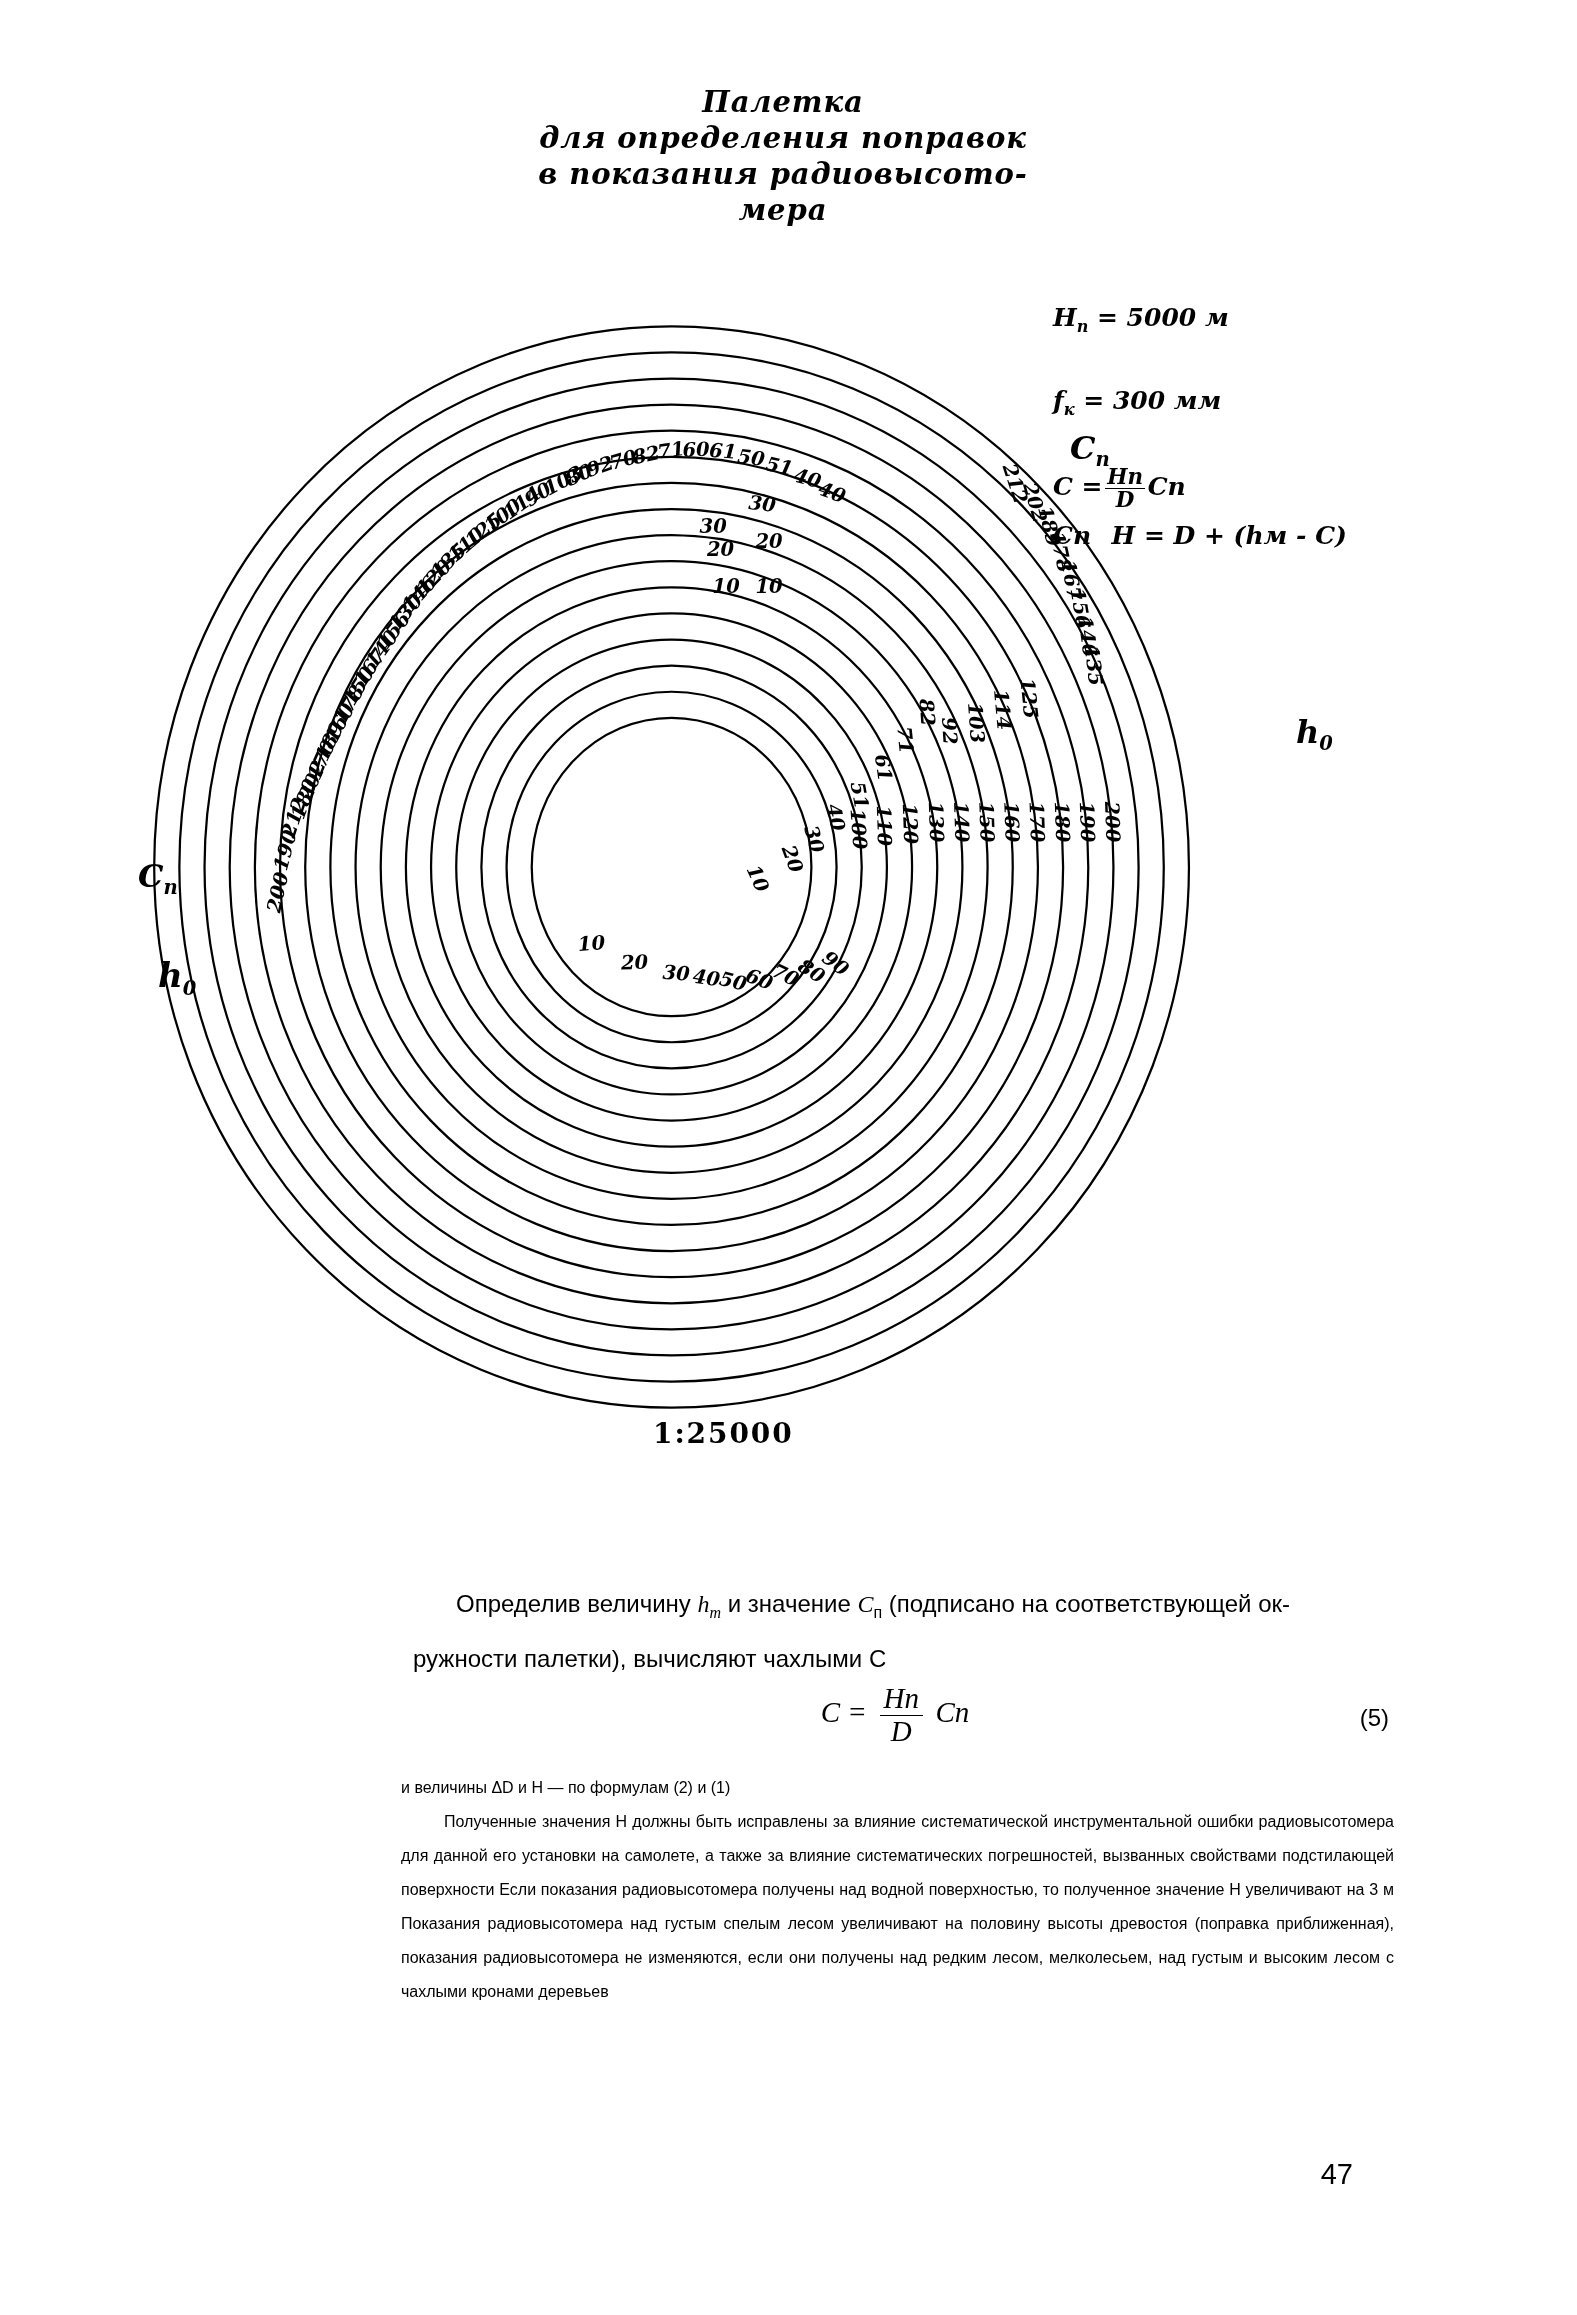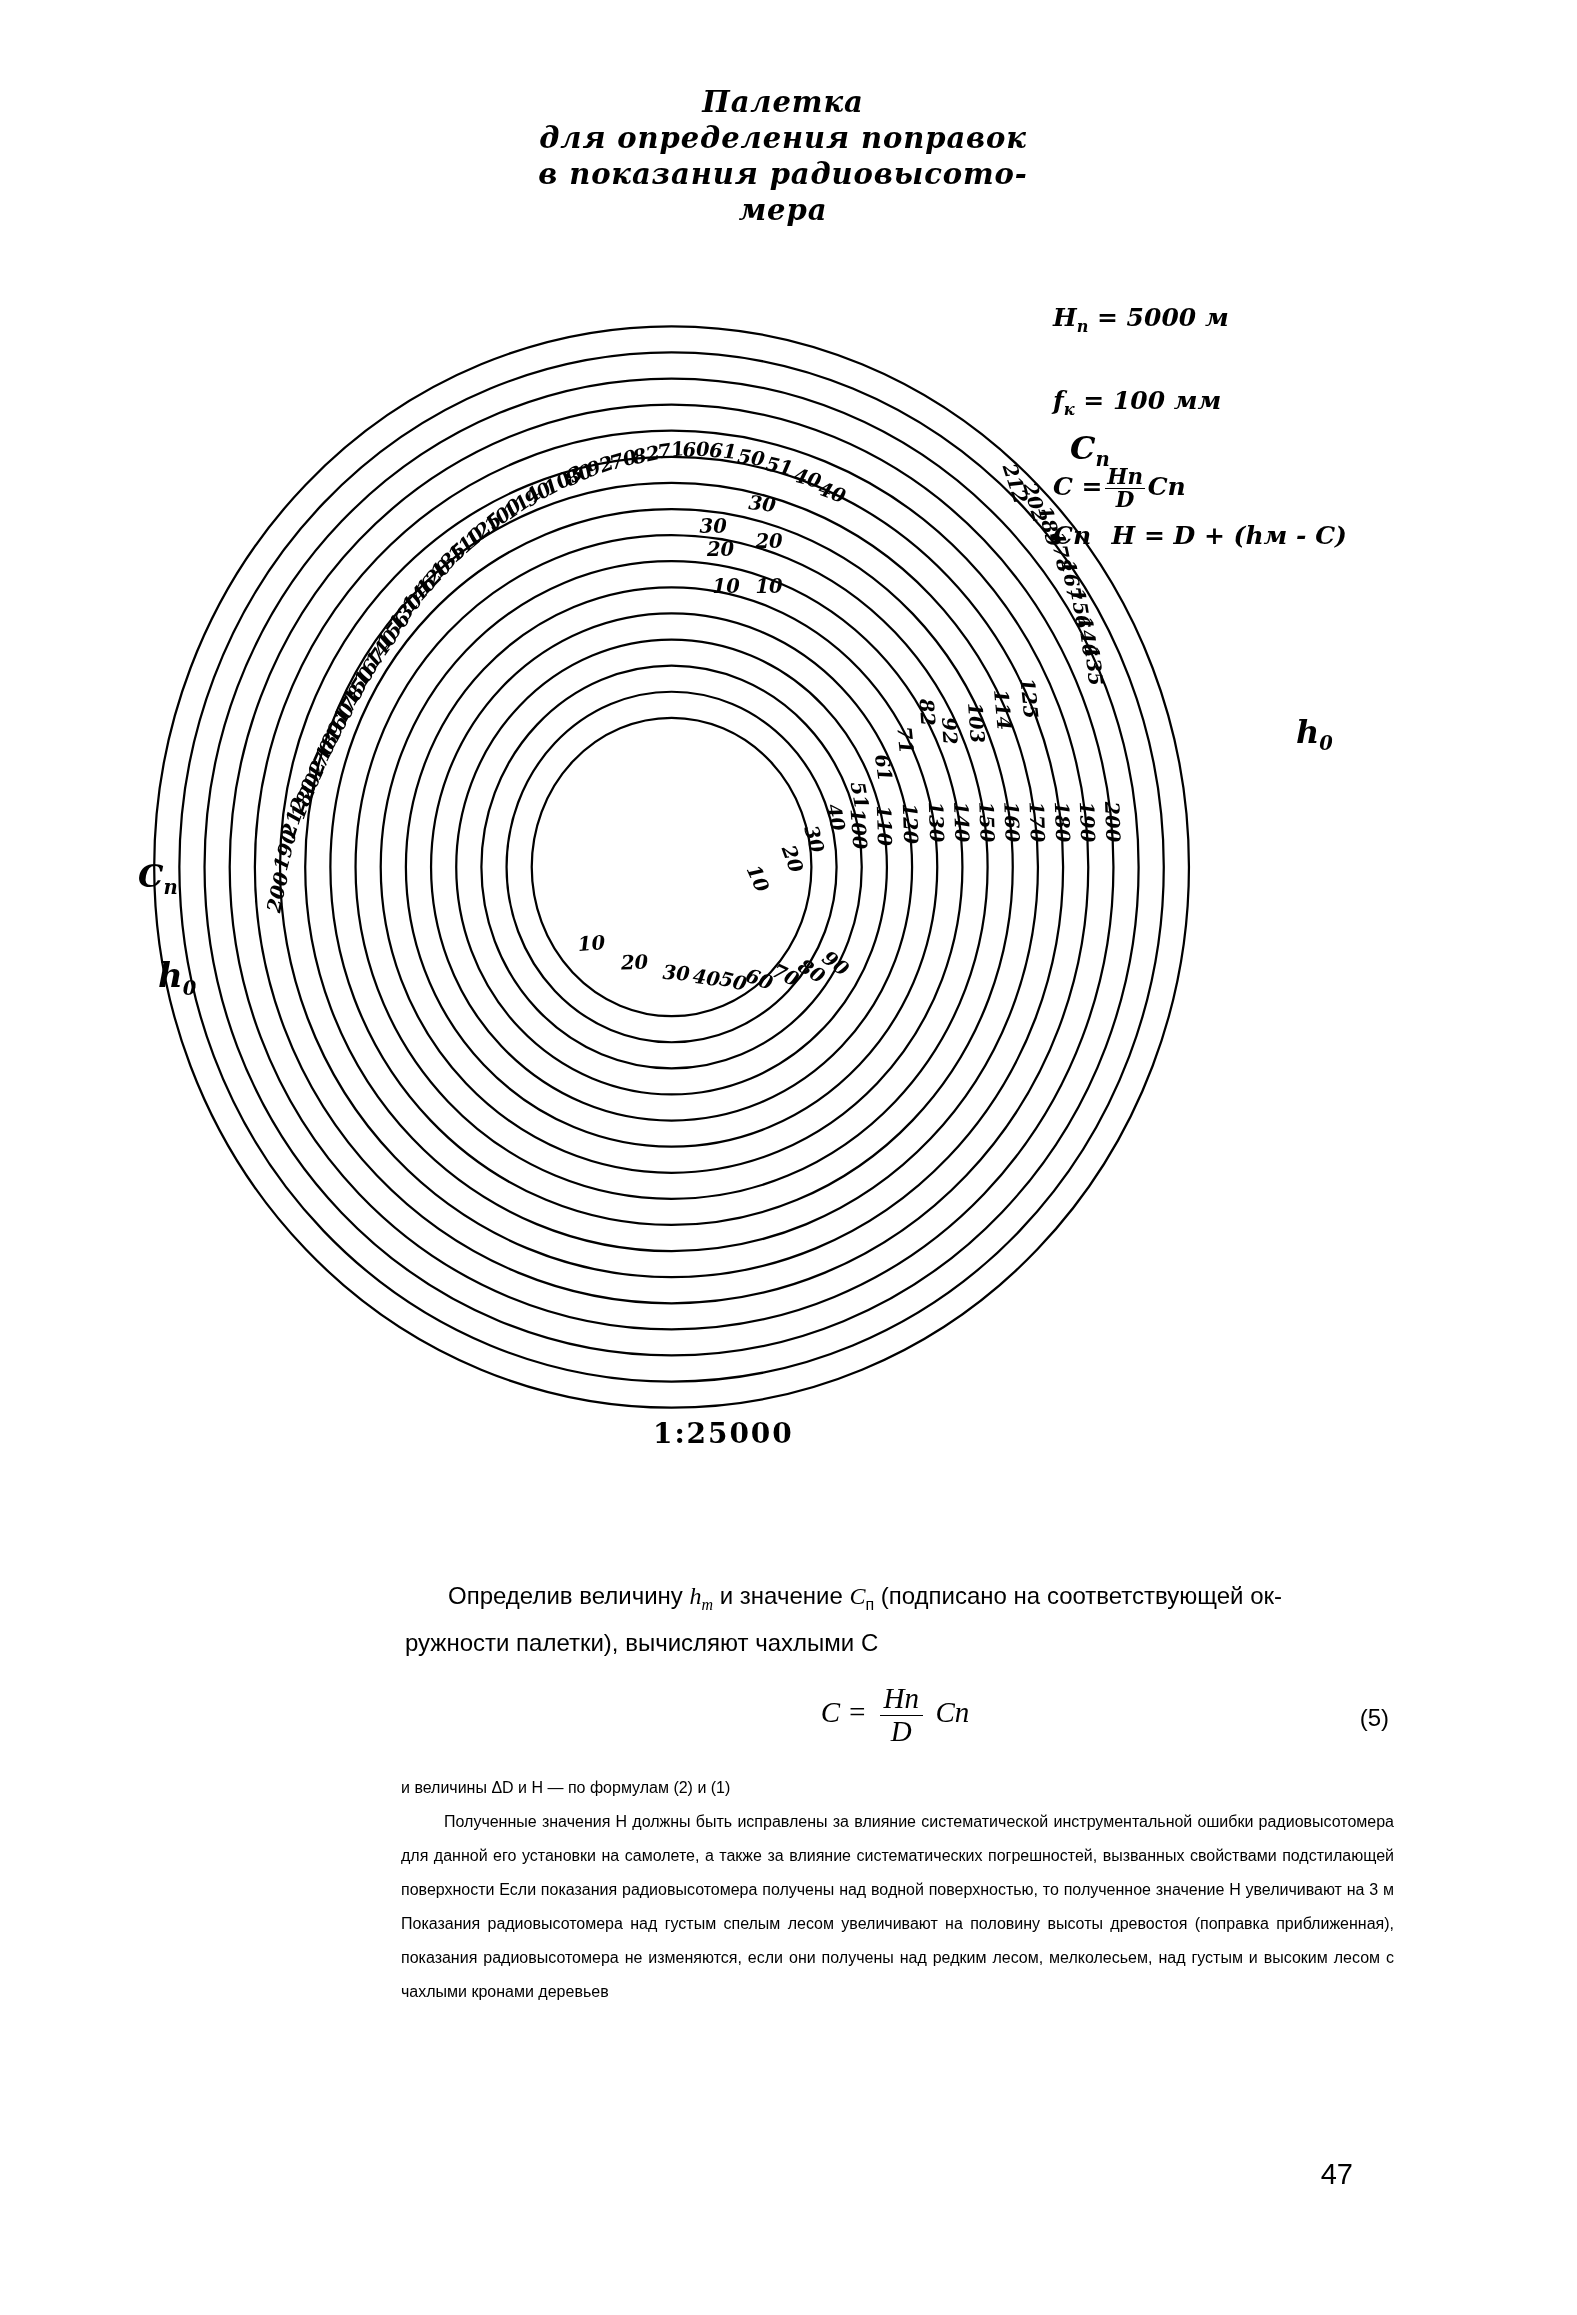--- a/index.html
+++ b/index.html
@@ -116,21 +116,21 @@
   .body-text {
     position: absolute;
     left: 401px;
     top: 1575px;
     width: 988px;
     font-family: "Liberation Sans", sans-serif;
     font-size: 24px;
     line-height: 34px;
     text-align: justify;
   }
-  .body-text p { margin: 4px; }
+  .body-text p { margin: 12px; }
   .body-text p.indent { text-indent: 43px; }
   .body-text .it { font-family: "Liberation Serif", serif; font-style: italic; }
   .body-text sub { font-size: 16px; }
 
   .eq-row {
     position: absolute;
     left: 401px;
     top: 1683px;
     width: 988px;
     height: 84px;
@@ -199,21 +199,21 @@
     <div class="fig-title">Палетка
 для определения поправок
 в показания радиовысото-
 мера</div>
 
     <div class="formula-block">
       <div class="line">
         <span>H</span><sub>п</sub><span> = 5000 м</span>
       </div>
       <div class="line">
-        <span>f</span><sub>к</sub><span> = 100 мм</span>
+        <span>f</span><sub>к</sub><span> = 300 мм</span>
       </div>
       <div class="line">
         <span>C =</span><span class="frac"><span class="num">Hп</span><span class="den">D</span></span><span>Cп</span>
       </div>
       <div class="line" style="margin-top:5.6px;">
         <span style="margin-right:20.5px;">Cп</span><span>H = D + (hм - C)</span>
       </div>
     </div>
 
     <div class="svg-wrap">

